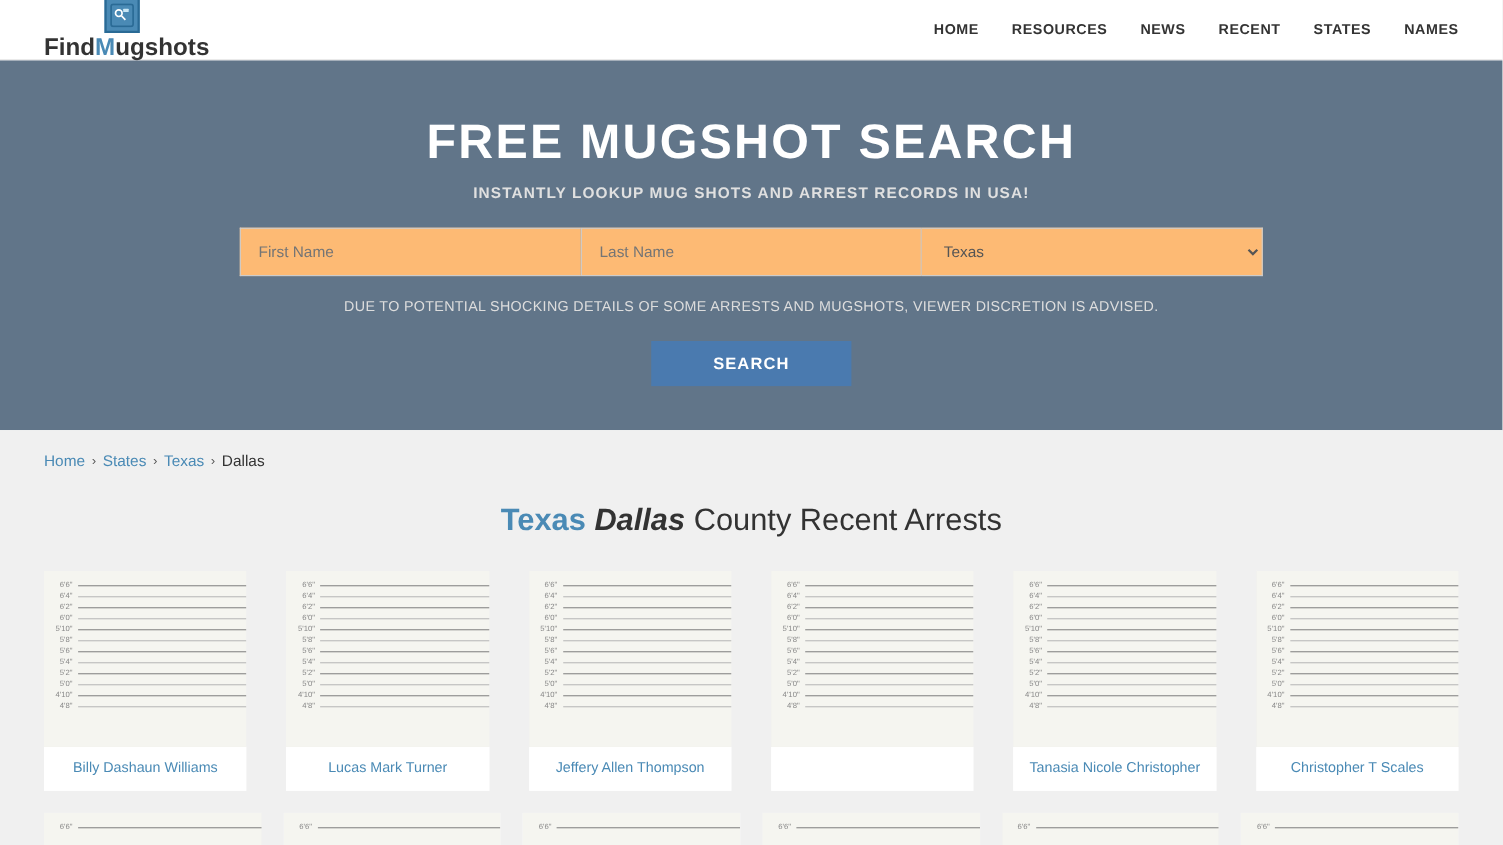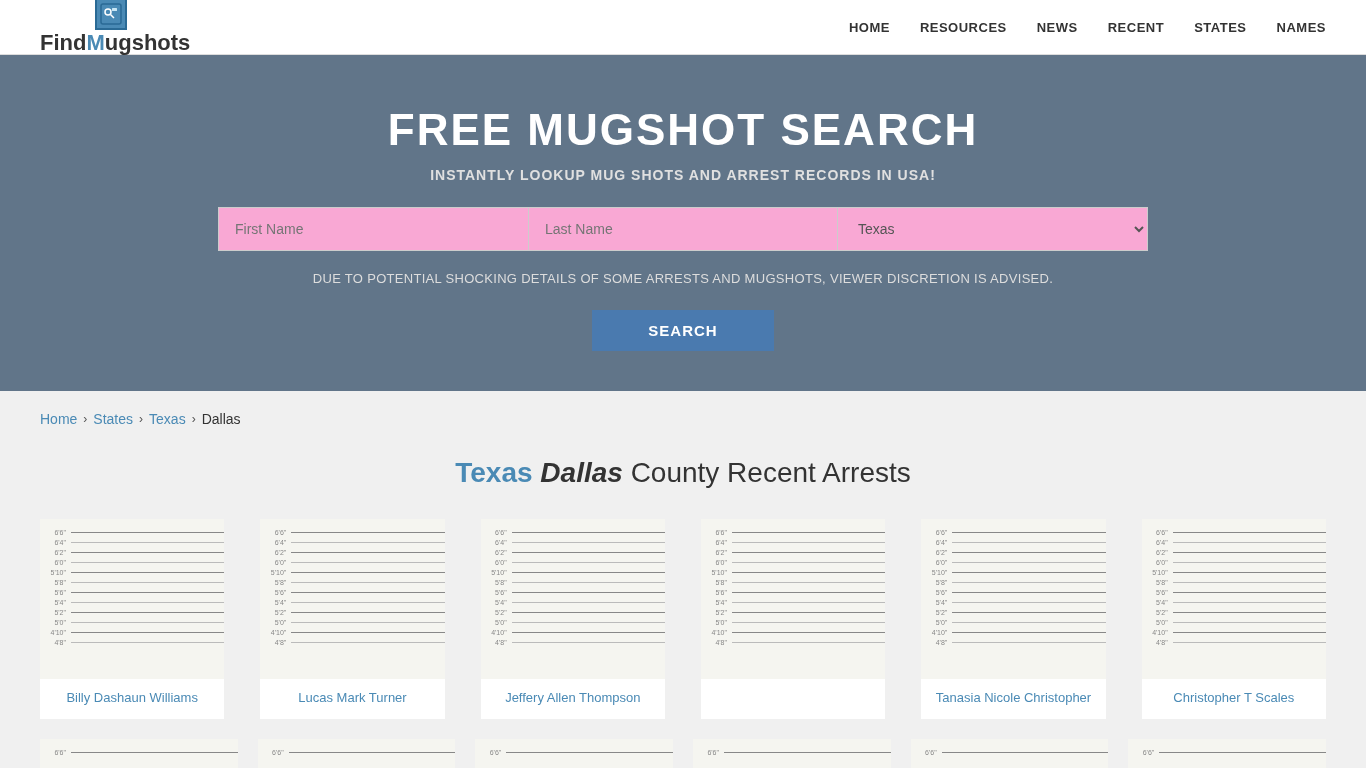--- a/index.html
+++ b/index.html
@@ -80,21 +80,21 @@
       justify-content: center;
       gap: 0;
       margin-bottom: 20px;
       flex-wrap: wrap;
     }
     .search-form input, .search-form select {
       padding: 12px 16px;
       font-size: 14px;
       border: 1px solid #ccc;
       outline: none;
-      background: #f9a8d4;
+      background: #fdba74;
       color: #555;
     }
     .search-form input:first-child {
       border-right: none;
     }
     .search-form input {
       width: 310px;
     }
     .search-form select {
       width: 310px;

